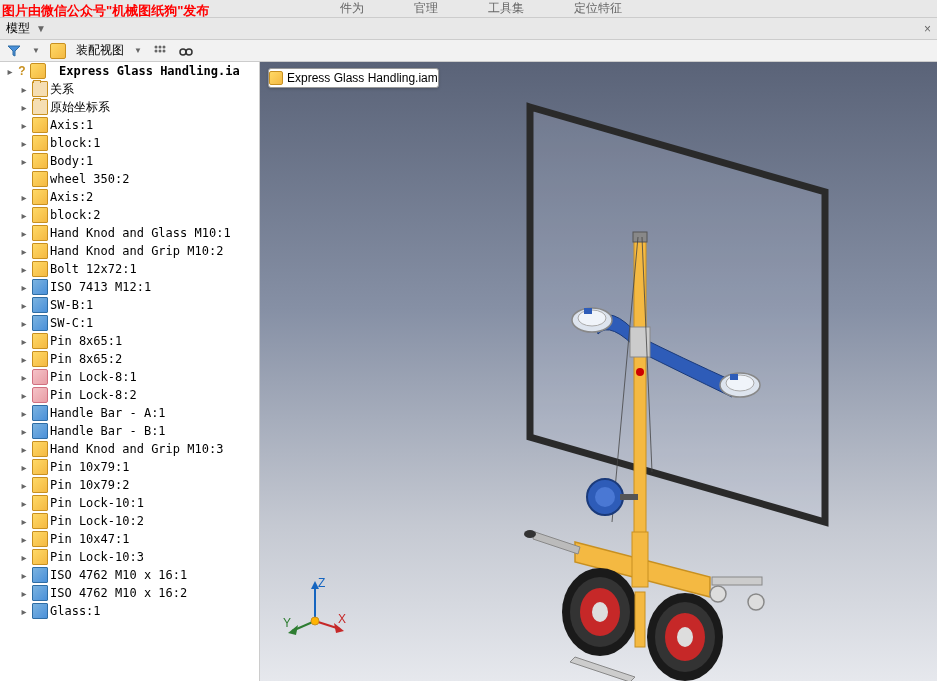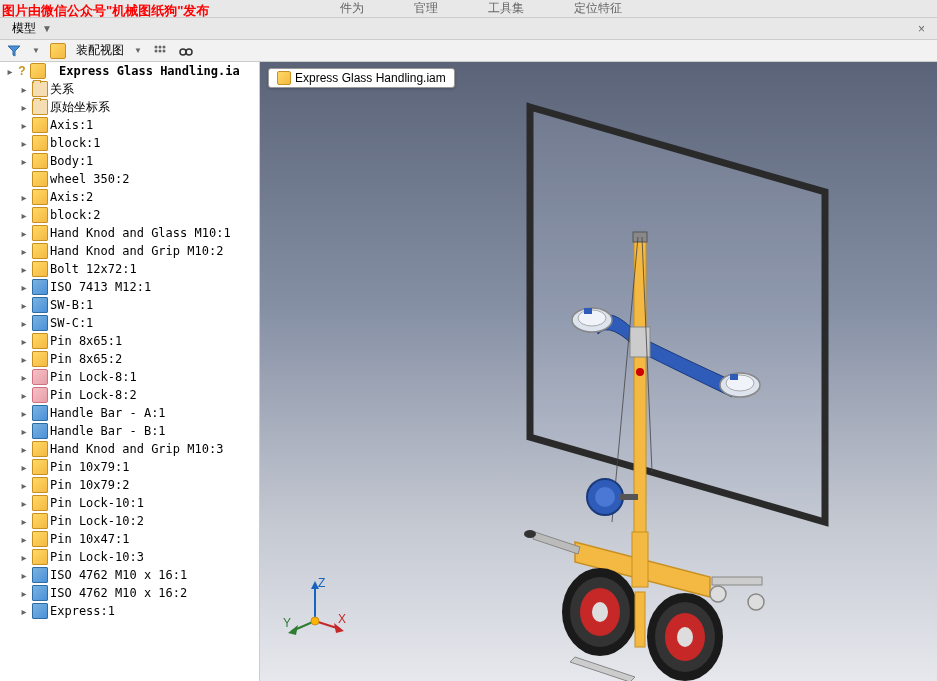--- a/index.html
+++ b/index.html
@@ -5,21 +5,21 @@
 * { margin:0; padding:0; box-sizing:border-box; font-family:"Microsoft YaHei","SimSun",Arial,sans-serif; font-size:12px; }
 body { width:937px; height:681px; background:#f0f0f0; overflow:hidden; position:relative; }
 
 .watermark-top { position:absolute; top:2px; left:2px; color:#ff0000; font-size:13px; font-weight:bold; z-index:100; }
 .watermark-bottom { position:absolute; bottom:26px; right:20px; color:#fff; font-size:20px; font-weight:bold; z-index:100; text-shadow:0 0 6px rgba(0,0,0,.5); display:flex; align-items:center; gap:6px; }
 .wechat-icon { width:28px; height:28px; background:#fff; border-radius:50%; display:inline-flex; align-items:center; justify-content:center; }
 .wechat-icon::before { content:"···"; color:#07c160; font-size:14px; letter-spacing:-1px; }
 
 .menubar { height:18px; background:#e8e8e8; border-bottom:1px solid #ccc; display:flex; padding-left:340px; gap:50px; color:#666; font-size:11px; align-items:center; }
 
-.panel-header { height:22px; background:#e8e8e8; border-bottom:1px solid #ccc; display:flex; align-items:center; padding:0 12px; gap:6px; }
+.panel-header { height:22px; background:#e8e8e8; border-bottom:1px solid #ccc; display:flex; align-items:center; padding:0 6px; gap:6px; }
 .panel-header .lbl { font-size:12px; }
 .panel-header .arrow { font-size:10px; color:#666; }
 .panel-header .x { margin-left:auto; color:#666; cursor:pointer; }
 
 .toolbar { height:22px; background:#f2f2f2; border-bottom:1px solid #ccc; display:flex; align-items:center; padding:0 6px; gap:10px; }
 .toolbar .icn { width:16px; height:16px; display:inline-block; }
 
 .main { display:flex; height:calc(681px - 18px - 22px - 22px); }
 
 .tree { width:260px; background:#fff; border-right:1px solid #ccc; overflow-y:auto; overflow-x:auto; position:relative; }
@@ -35,21 +35,21 @@
 
 .ic-asm { background:linear-gradient(135deg,#ffd966,#f4b942); border:1px solid #c89020; border-radius:2px; }
 .ic-fold { background:#f5deb3; border:1px solid #c89020; border-radius:1px; position:relative; }
 .ic-fold::before { content:""; position:absolute; top:-2px; left:0; width:6px; height:2px; background:#f5deb3; border:1px solid #c89020; border-bottom:none; border-radius:1px 1px 0 0; }
 .ic-part { background:linear-gradient(135deg,#ffd966,#f4b942); border:1px solid #c89020; border-radius:1px; }
 .ic-blue { background:linear-gradient(135deg,#7bb3e0,#4a90d9); border:1px solid #2e6da4; border-radius:1px; }
 .ic-grey { background:linear-gradient(135deg,#ddd,#aaa); border:1px solid #888; border-radius:1px; }
 .ic-pink { background:linear-gradient(135deg,#f5c2c7,#e89da5); border:1px solid #d07080; border-radius:2px; }
 
 .viewport { flex:1; position:relative; background:linear-gradient(to bottom,#5a6378 0%,#8690a5 40%,#c5c9d2 75%,#e6e8ed 100%); }
-.viewport-tab { position:absolute; top:6px; left:8px; background:#fff; border:1px solid #999; border-radius:3px; padding:2px 8px; display:flex; align-items:center; gap:4px; font-size:12px; box-shadow:0 1px 3px rgba(0,0,0,.2); }
+.viewport-tab { position:absolute; top:6px; left:8px; background:#fff; border:1px solid #999; border-radius:3px; padding:2px 0; display:flex; align-items:center; gap:4px; font-size:12px; box-shadow:0 1px 3px rgba(0,0,0,.2); }
 .viewport-tab .ic { width:14px; height:14px; }
 
 .triad { position:absolute; bottom:40px; left:20px; width:70px; height:70px; }
 .triad svg { width:100%; height:100%; }
 
 .model { position:absolute; top:40px; left:120px; width:500px; height:580px; }
 .model svg { width:100%; height:100%; }
 </style>
 </head>
 <body>
@@ -240,21 +240,21 @@
         <span class="txt">ISO 4762 M10 x 16:1</span>
       </div>
       <div class="node" style="padding-left: 18px;">
         <span class="exp">▸</span>
         <span class="ic ic-blue"></span>
         <span class="txt">ISO 4762 M10 x 16:2</span>
       </div>
       <div class="node" style="padding-left: 18px;">
         <span class="exp">▸</span>
         <span class="ic ic-blue"></span>
-        <span class="txt">Express:1</span>
+        <span class="txt">Glass:1</span>
       </div>
     </div>
 
   <div class="viewport">
     <div class="viewport-tab">
       <span class="ic ic-asm"></span>
       <span>Express Glass Handling.iam</span>
     </div>
 
     <div class="model">

